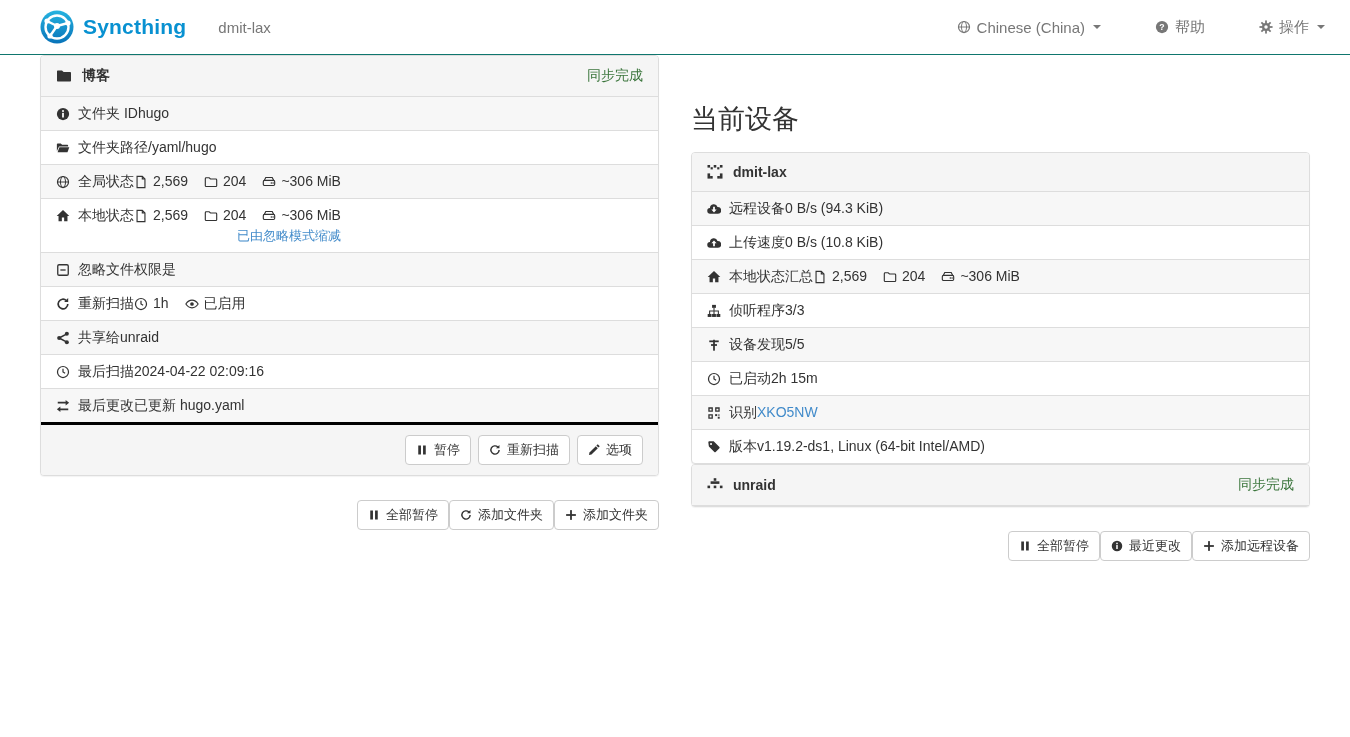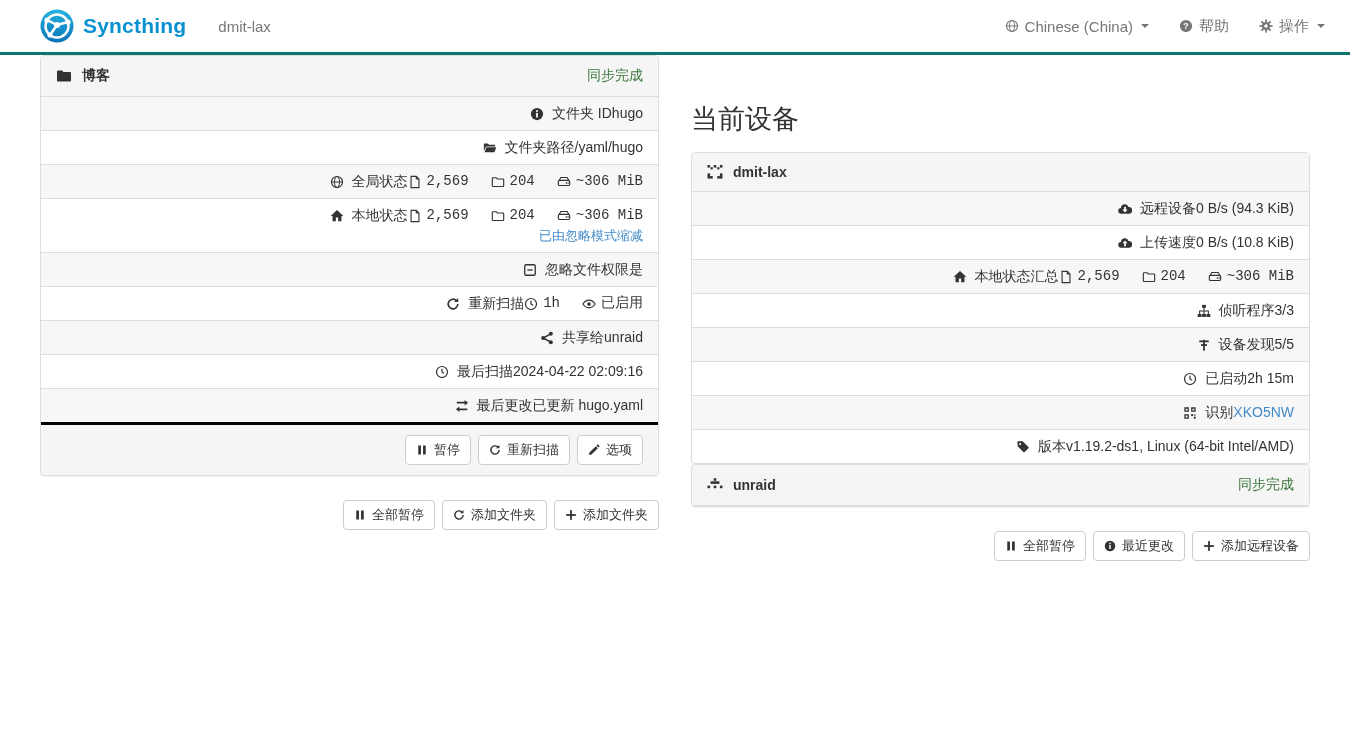--- a/index.html
+++ b/index.html
@@ -2,65 +2,65 @@
 <html><head>
 <meta charset="utf-8">
 <style>
   * { box-sizing: border-box; }
   html,body { margin:0; padding:0; background:#fff; color:#333;
     font-family:"Liberation Sans","DejaVu Sans",sans-serif; font-size:14px; }
   .page { width:1350px; min-height:737px; background:#fff; }
 
   
   .navbar { height:55px; display:flex; align-items:center; justify-content:space-between;
-    padding:0 25px 0 40px; border-bottom:3px solid #0f766e; background:#fff; }
+    padding:0 25px 0 40px; border-bottom:1px solid #0f766e; background:#fff; }
   .nav-left { display:flex; align-items:center; }
   .brand { display:flex; align-items:center; gap:9px; }
   .brand-name { color:#0891d1; font-size:21px; font-weight:bold; letter-spacing:.2px; }
   .nav-devname { margin-left:32px; color:#777; font-size:15px; }
-  .nav-right { display:flex; align-items:center; gap:30px;text-align:right; }
+  .nav-right { display:flex; align-items:center; gap:54px;text-align:right; }
   .nav-item { display:flex; align-items:center; gap:6px; color:#777; font-size:15px; cursor:pointer; }
   .caret { width:0; height:0; border-left:4px solid transparent; border-right:4px solid transparent;
     border-top:4px solid #777; margin-left:2px; }
 
   
   .container { display:flex; gap:32px; padding:0 40px; }
   .col { flex:1 1 0; min-width:0; }
   h2.section-title { font-size:27px; font-weight:500; margin:46px 0 15px; color:#333; }
   h2.section-title.remote-title { margin-top:31px; }
 
   
   .panel { border:1px solid #ddd; border-radius:4px; background:#fff;
     box-shadow:0 1px 1px rgba(0,0,0,.05); }
   .panel-heading { display:flex; align-items:center; background:#f5f5f5;
     padding:11px 15px; border-bottom:1px solid #ddd; border-radius:3px 3px 0 0; cursor:pointer; }
   .panel-heading .p-name { font-weight:bold; margin-left:10px; font-size:14px; }
   .panel-heading .p-status { margin-left:auto; font-size:14px; }
   .status-green { color:#3c763d; }
 
-  .trow { display:flex; align-items:flex-start; justify-content:flex-end;
+  .trow { display:flex; align-items:flex-start; justify-content:flex-start;
     padding:8px 15px; line-height:17px; }
   .trow:nth-child(odd) { background:#f7f7f7; }
   .trow + .trow { border-top:1px solid #ddd; }
   .tlabel { display:flex; align-items:center; gap:8px; white-space:nowrap; }
   .tvalue { text-align:right; }
-  .stats { display:flex; gap:22px;font-family:Liberation Mono, monospace; }
+  .stats { display:flex; gap:16px; }
   .stat { display:flex; align-items:center; gap:5px; }
   .vcol { display:flex; flex-direction:column; align-items:flex-end; gap:3px; }
   a.link { color:#428bca; text-decoration:none; cursor:pointer; }
   .small-link { font-size:13px; }
 
   .panel-footer { background:#f5f5f5; border-top:3px solid #000000; padding:10px 15px;
     display:flex; justify-content:flex-end; gap:7px; border-radius:0 0 3px 3px; }
 
   
   .btn { display:inline-flex; align-items:center; gap:6px; background:#fff; color:#333;
     border:1px solid #ccc; border-radius:4px; padding:5px 10px; font-size:13px;
     cursor:pointer; font-family:inherit; line-height:18px; }
-  .actions-row { display:flex; justify-content:flex-end; gap:7px; margin-top:24px; }
+  .actions-row { display:flex; justify-content:flex-end; margin-top:24px; }
 
   
   .ic { width:14px; height:14px; flex:0 0 auto; vertical-align:-2px; }
   .ic-sm { width:12px; height:12px; }
   .ic-lg { width:16px; height:16px; }
   .footer-spacer { height:100px; }
 </style>
 </head>
 <body>
 

